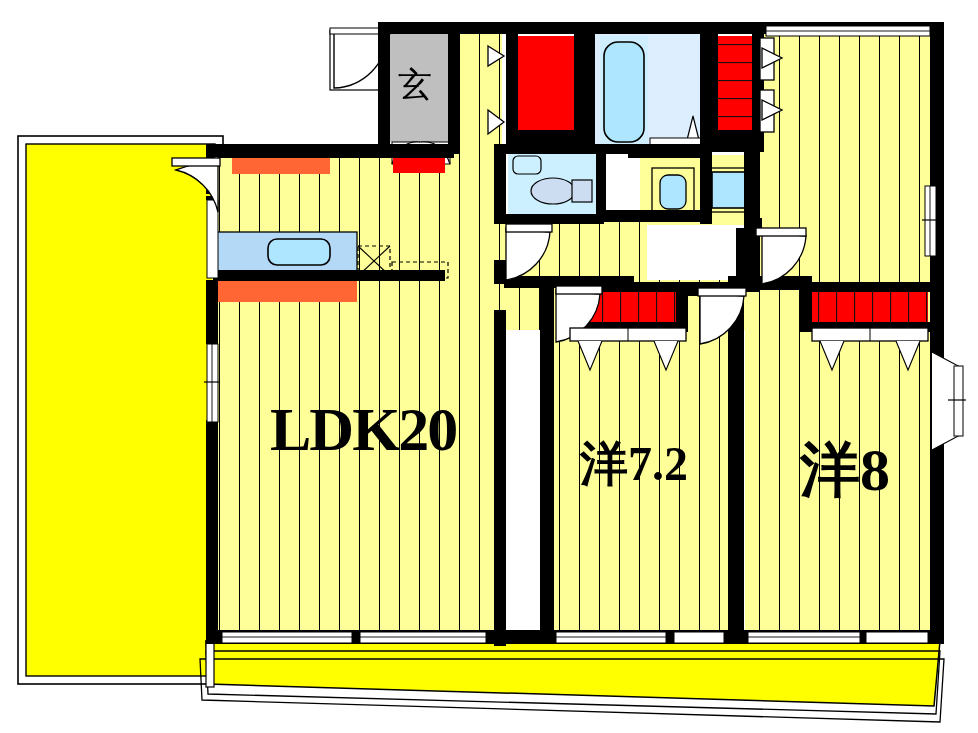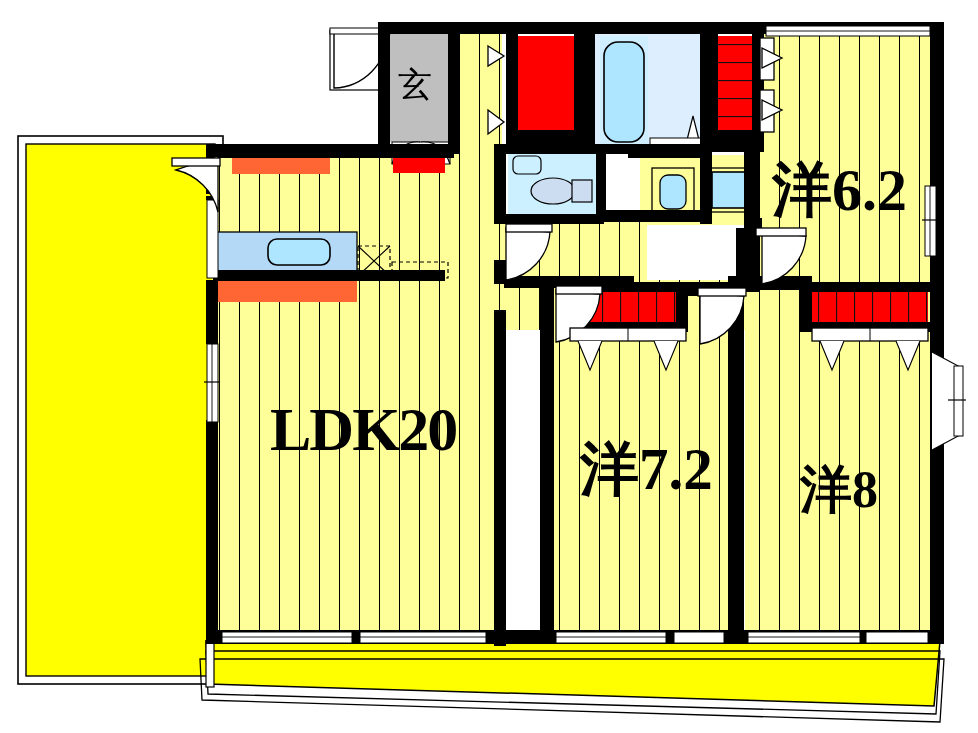--- a/index.html
+++ b/index.html
@@ -17,22 +17,22 @@
     position:absolute;
     font-family:"Liberation Serif", serif;
     color:#000000;
     font-weight:700;
     white-space:nowrap;
     line-height:1;
     letter-spacing:0px;
   }
   #lbl-ldk{left:270px;top:398px;font-size:62px;letter-spacing:-2px;text-align:center;}
   #lbl-y62{left:772px;top:160px;font-size:60px;}
-  #lbl-y72{left:580px;top:440px;font-size:59px;}
-  #lbl-y8 {left:800px;top:464px;font-size:52px;}
+  #lbl-y72{left:580px;top:440px;font-size:48px;}
+  #lbl-y8 {left:800px;top:440px;font-size:60px;}
   #lbl-genkan{left:398px;top:68px;font-size:34px;font-weight:400;}
 </style>
 </head>
 <body>
 
 <div id="plan">
 
   <svg width="978" height="733" viewBox="0 0 978 733">
     <defs>
 
@@ -291,18 +291,17 @@
     </g>
 
     <g stroke="#000000" fill="none">
       <line x1="628" y1="156" x2="712" y2="156" stroke-width="1"></line>
       <line x1="500" y1="150" x2="500" y2="218" stroke-width="0"></line>
     </g>
 
   </svg>
 
   <div class="lbl" id="lbl-ldk">LDK20</div>
-  <div class="lbl" id="lbl-y62">洋6.2</div>
   <div class="lbl" id="lbl-y72">洋7.2</div>
   <div class="lbl" id="lbl-y8">洋8</div>
   <div class="lbl" id="lbl-genkan">玄</div>
 
 </div>
 
 </body></html>

